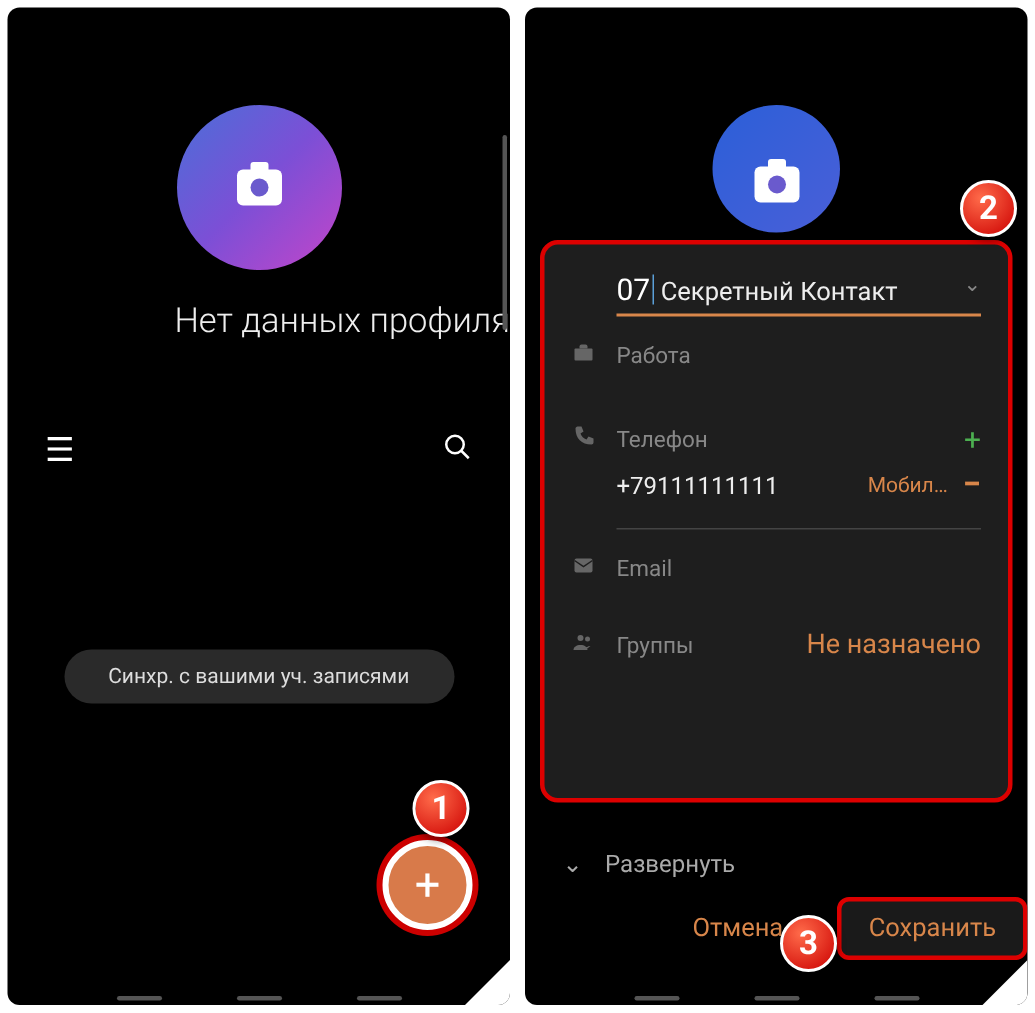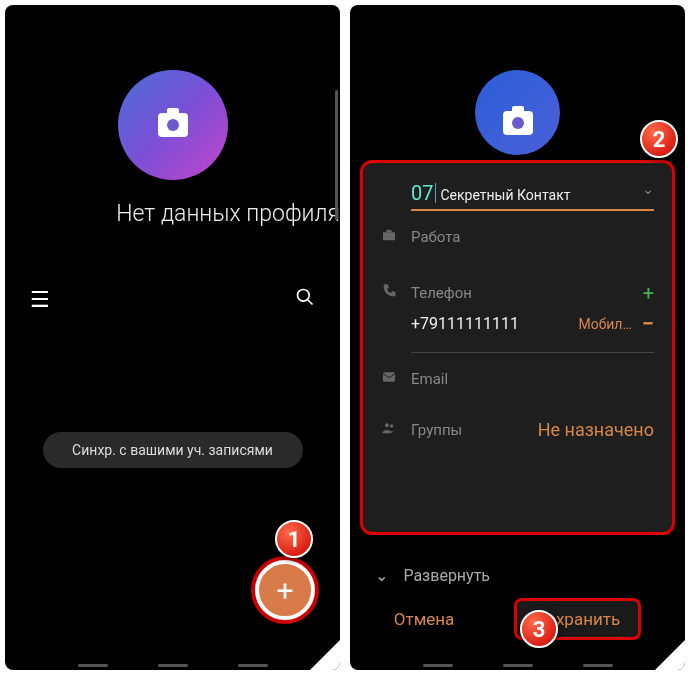--- a/index.html
+++ b/index.html
@@ -189,35 +189,35 @@
       display: flex;
       align-items: baseline;
       margin-left: 30px;
       margin-bottom: 16px;
       border-bottom: 2px solid #d8864a;
       padding-bottom: 4px;
       position: relative;
     }
     .name-prefix {
       font-size: 20px;
-      color: #5eead4;
+      color: #ffffff;
       margin-right: 4px;
     }
     .name-prefix::after {
       content: '';
       display: inline-block;
       width: 1px;
       height: 20px;
       background: #5b9fd8;
       margin-left: 2px;
       vertical-align: middle;
       position: relative;
       top: -2px;
     }
-    .name-rest { font-size: 14px; color: #eee; }
+    .name-rest { font-size: 17px; color: #eee; }
     .chevron-right { position: absolute; right: 0; color: #888; font-size: 14px; }
     .phone-value {
       display: flex;
       align-items: center;
       margin-left: 30px;
       margin-bottom: 16px;
       border-bottom: 1px solid #444;
       padding-bottom: 16px;
       gap: 10px;
     }
@@ -241,23 +241,23 @@
       gap: 15px;
       color: #aaa;
       font-size: 16px;
     }
     .bottom-actions {
       position: absolute;
       bottom: 30px;
       left: 0;
       right: 0;
       display: flex;
-      justify-content: center;
-      align-items: center;
-      gap: 60px;
+      justify-content: flex-end;
+      align-items: center;
+      gap: 36px;
     }
     .action-link {
       color: #d8864a;
       font-size: 17px;
     }
     .save-highlight {
       border: 3px solid #d00;
       border-radius: 8px;
       padding: 8px 18px;
       background: #1a1a1a;

